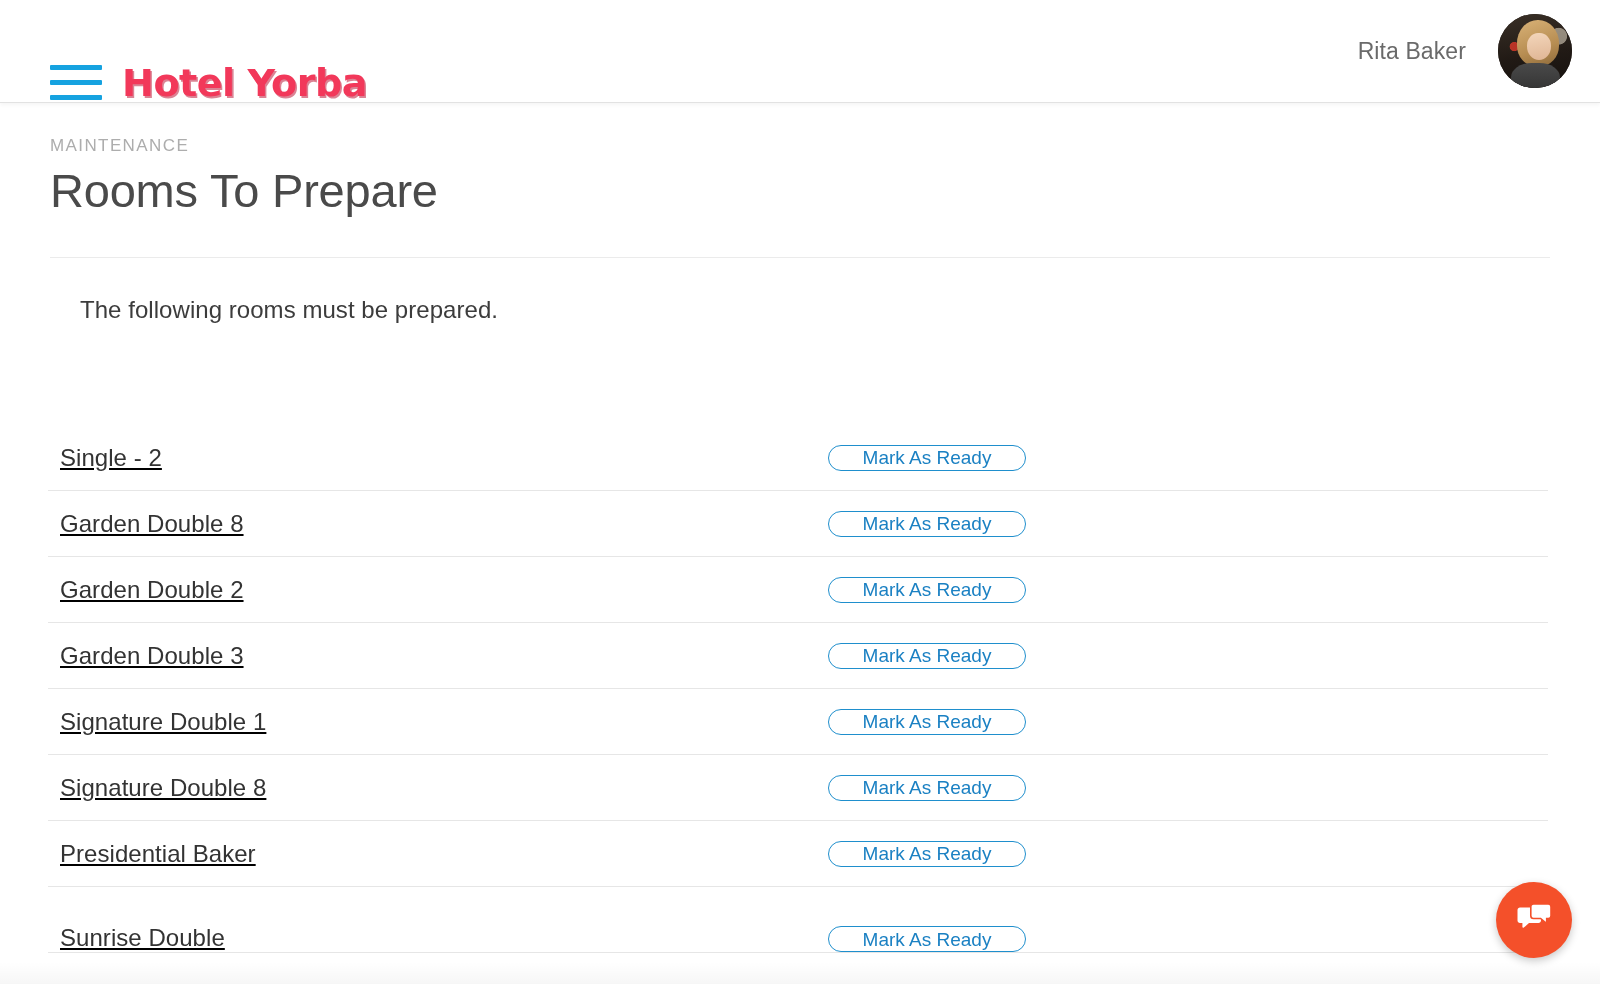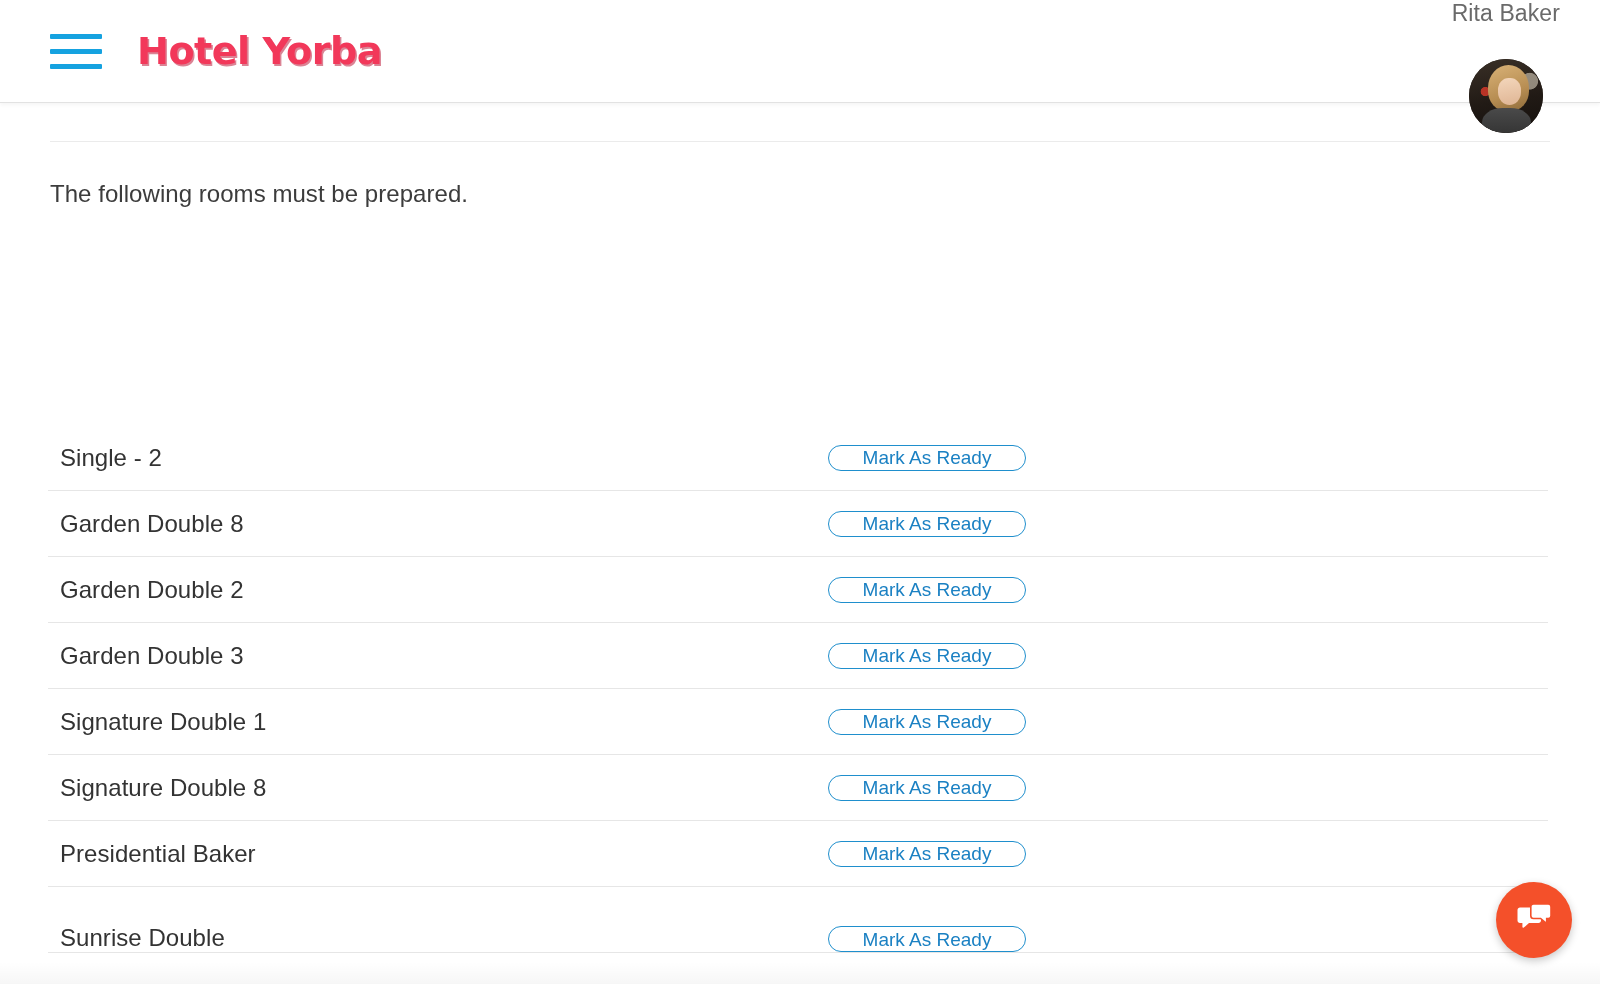--- a/index.html
+++ b/index.html
@@ -32,22 +32,22 @@
     box-shadow: 0 2px 4px rgba(0,0,0,0.045);
     z-index: 30;
   }
 
   .header-left {
     position: absolute;
     left: 50px;
     top: 0;
     height: 102px;
     display: flex;
-    align-items: center;
-    gap: 35px;
+    align-items: flex-end;
+    gap: 20px;
   }
 
   .hamburger {
     width: 52px;
     height: 40px;
     display: flex;
     flex-direction: column;
     justify-content: center;
     gap: 10px;
     cursor: pointer;
@@ -71,27 +71,26 @@
     color: #f2385a;
     text-shadow: 1.5px 1.5px 0 rgba(190,30,60,0.55);
     white-space: nowrap;
     line-height: 1;
     transform: scaleX(1.03);
     transform-origin: left center;
   }
 
   .header-right {
     position: absolute;
-    right: 40px;
+    right: 28px;
     top: 0;
     height: 102px;
     display: flex;
     align-items: center;
     gap: 32px;
-    flex-direction: column;
   }
 
   .user-name {
     font-size: 23px;
     color: #6a6a6a;
     white-space: nowrap;
     letter-spacing: 0.1px;
   }
 
   .avatar {
@@ -164,40 +163,41 @@
     line-height: 1.18;
   }
 
   .head-rule {
     margin: 38px 50px 0 50px;
     height: 1px;
     background: #ebebeb;
   }
 
   .intro {
-    margin: 38px 0 0 50px;
+    margin: 38px 0 0 80px;
     font-size: 24px;
     color: #3c3c3c;
     letter-spacing: 0.05px;
   }
 
   
   .room-list {
     position: absolute;
     top: 322px;
     left: 48px;
     width: 1500px;
   }
 
   .room-row {
     position: relative;
     height: 66px;
     display: flex;
     align-items: center;
     border-bottom: 1px solid #e6e6e6;
+    text-decoration: underline;
   }
   .room-row:last-child { border-bottom: 1px solid #e6e6e6; align-items: flex-end; }
 
   .room-name {
     margin-left: 12px;
     font-size: 24px;
     color: #333333;
     letter-spacing: 0.05px;
     white-space: nowrap;
   }
@@ -273,20 +273,24 @@
         <div class="av-bg"></div>
         <div class="av-hair"></div>
         <div class="av-face"></div>
         <div class="av-body"></div>
       </div>
     </div>
   </header>
 
   <main class="main">
 
+    <div class="page-head">
+      <div class="eyebrow">MAINTENANCE</div>
+      <h1 class="page-title">Rooms To Prepare</h1>
+    </div>
 
     <div class="head-rule"></div>
 
     <p class="intro">The following rooms must be prepared.</p>
 
     <div class="room-list">
         <div class="room-row">
           <div class="room-name">Single - 2</div>
           <button class="mark-ready-btn">Mark As Ready</button>
         </div>

